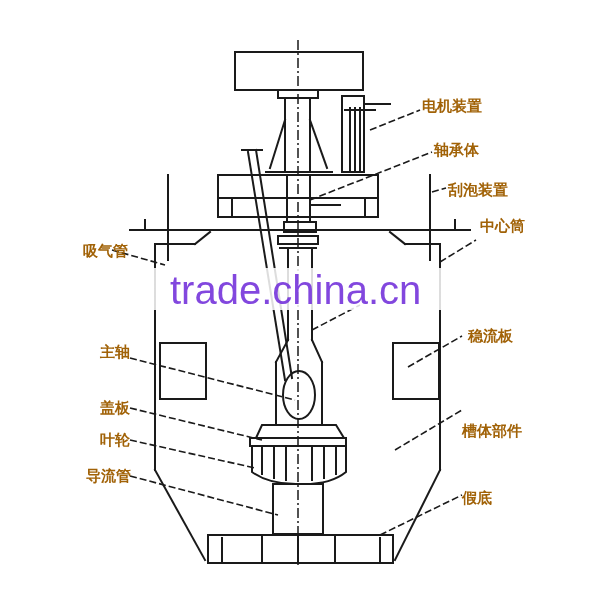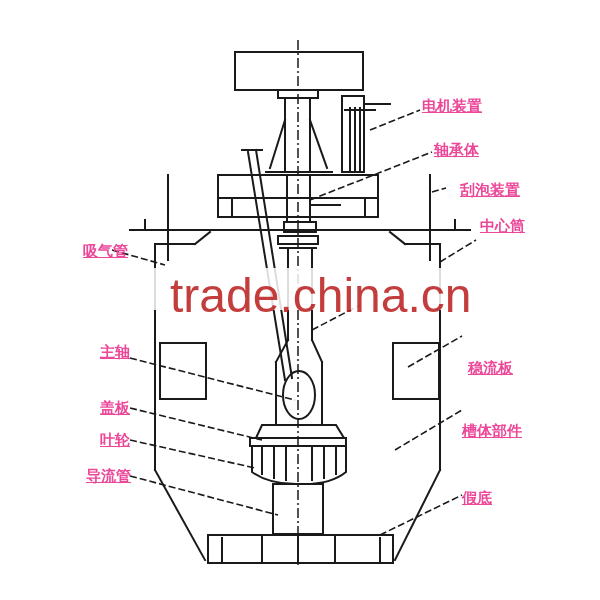--- a/index.html
+++ b/index.html
@@ -1,23 +1,23 @@
 <!DOCTYPE html>
 <html><head>
 <meta charset="utf-8">
 <style>
   html, body { margin: 0; padding: 0; background: #ffffff; }
   body { width: 600px; height: 600px; position: relative; overflow: hidden;
          font-family: "DejaVu Sans", sans-serif; }
   #diagram { position: absolute; left: 0; top: 0; width: 600px; height: 600px; }
-  .lbl { position: absolute; font-size: 15px; color: #ec4899; font-weight: bold;
+  .lbl { position: absolute; font-size: 15px; color: #a16207; font-weight: bold;
          letter-spacing: 0px; white-space: nowrap; line-height: 16px;
-         font-family: "DejaVu Serif", serif; text-decoration: underline; }
-  .watermark { position: absolute; left: 170px; top: 268px; font-size: 48px;
-               color: #b91c1c; opacity: 0.85; font-family: "Liberation Sans", sans-serif;
+         font-family: "DejaVu Serif", serif; }
+  .watermark { position: absolute; left: 170px; top: 268px; font-size: 40px;
+               color: #6d28d9; opacity: 0.85; font-family: "Liberation Sans", sans-serif;
                letter-spacing: 0px; white-space: nowrap; }
   .wm-band { position: absolute; left: 60px; top: 268px; width: 480px; height: 42px;
              background: linear-gradient(90deg, rgba(255,255,255,0) 0%, rgba(255,255,255,0.85) 10%,
              rgba(255,255,255,0.85) 90%, rgba(255,255,255,0) 100%); }
 </style>
 </head>
 <body>
 
 <svg id="diagram" viewBox="0 0 600 600" xmlns="http://www.w3.org/2000/svg">
   <g stroke="#1a1a1a" stroke-width="2" fill="none" stroke-linecap="square">
@@ -122,23 +122,23 @@
     <line x1="130" y1="440" x2="255" y2="468"></line>
     <line x1="130" y1="476" x2="278" y2="515"></line>
   </g>
 </svg>
 
 <div class="wm-band"></div>
 <div class="watermark">trade.china.cn</div>
 
 <div class="lbl" style="left:422px;top:98px;">电机装置</div>
 <div class="lbl" style="left:434px;top:142px;">轴承体</div>
-<div class="lbl" style="left:460px;top:182px;text-align:center;">刮泡装置</div>
+<div class="lbl" style="left:448px;top:182px;text-align:center;">刮泡装置</div>
 <div class="lbl" style="left:480px;top:218px;">中心筒</div>
-<div class="lbl" style="left:468px;top:328px;margin-top:32px;">稳流板</div>
+<div class="lbl" style="left:468px;top:328px;">稳流板</div>
 <div class="lbl" style="left:462px;top:403px;margin-top:20px;">槽体部件</div>
 <div class="lbl" style="left:462px;top:490px;">假底</div>
 
 <div class="lbl" style="left:83px;top:243px;">吸气管</div>
 <div class="lbl" style="left:100px;top:344px;">主轴</div>
 <div class="lbl" style="left:100px;top:400px;text-align:right;">盖板</div>
 <div class="lbl" style="left:100px;top:432px;">叶轮</div>
 <div class="lbl" style="left:86px;top:468px;">导流管</div>
 
 </body></html>

